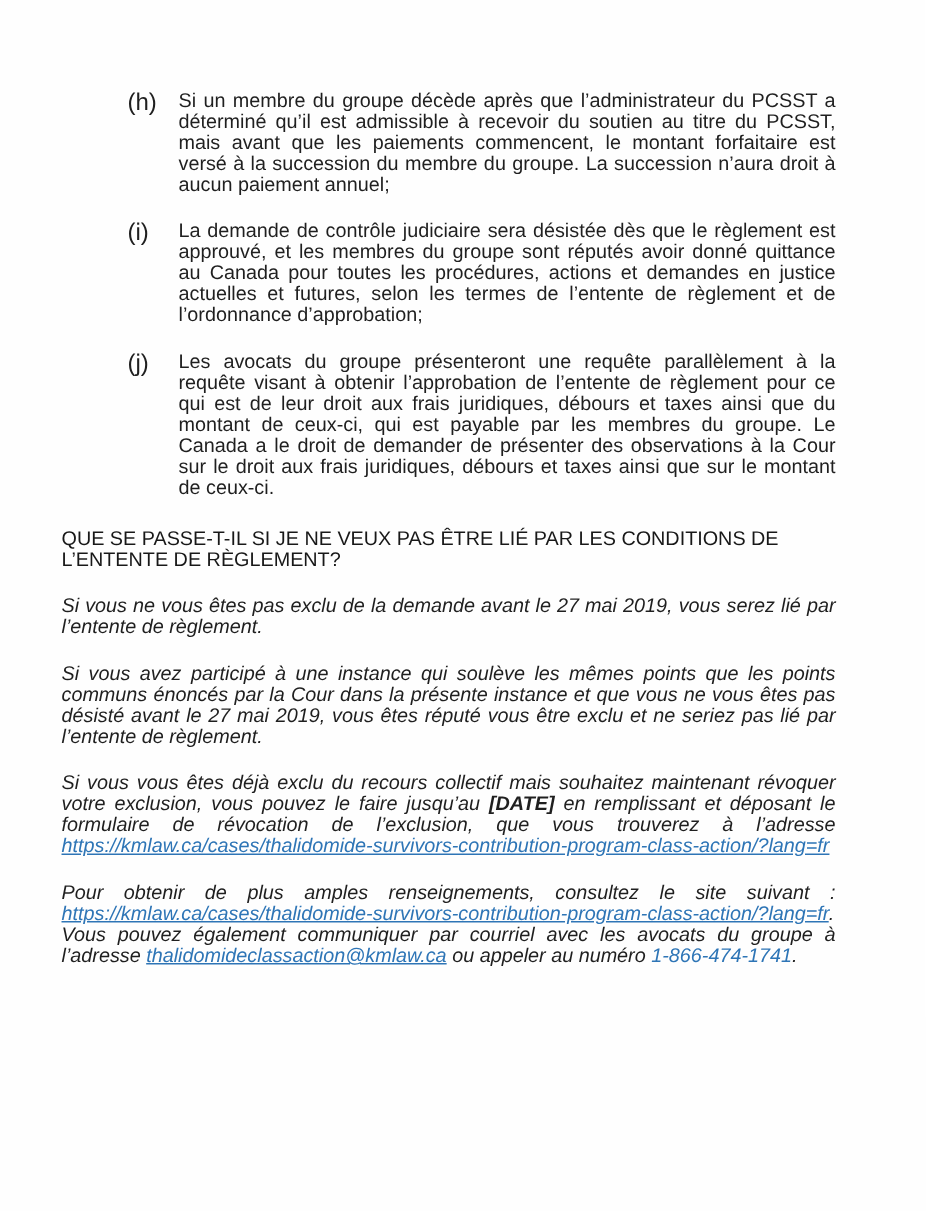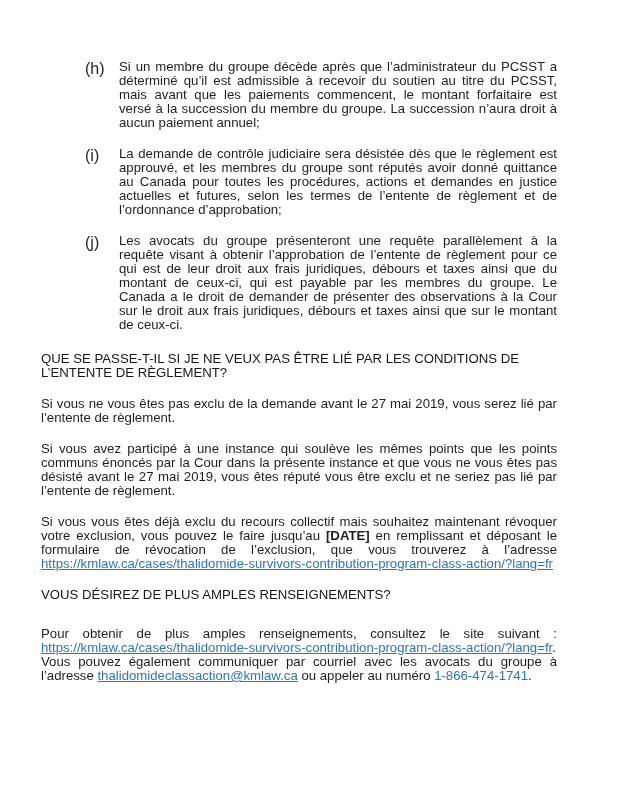--- a/index.html
+++ b/index.html
@@ -22,20 +22,21 @@
     top: 60px;
     width: 516px;
   }
   .para, .list-text, .heading {
     font-size: 13.2px;
     line-height: 14px;
   }
   .para {
     text-align: justify;
     margin: 0 0 17px 0;
+    font-style: italic;
   }
   .list-item {
     display: flex;
     margin: 0 0 17px 0;
     padding-left: 44px;
   }
   .list-label {
     width: 34px;
     flex: none;
   }
@@ -94,18 +95,17 @@
     </div>
 
     <div class="heading space-above">QUE SE PASSE-T-IL SI JE NE VEUX PAS ÊTRE LIÉ PAR LES CONDITIONS DE L’ENTENTE DE RÈGLEMENT?</div>
 
     <p class="para">Si vous ne vous êtes pas exclu de la demande avant le 27 mai 2019, vous serez lié par l’entente de règlement.</p>
 
     <p class="para">Si vous avez participé à une instance qui soulève les mêmes points que les points communs énoncés par la Cour dans la présente instance et que vous ne vous êtes pas désisté avant le 27 mai 2019, vous êtes réputé vous être exclu et ne seriez pas lié par l’entente de règlement.</p>
 
     <p class="para"><span>Si vous vous êtes déjà exclu du recours collectif mais souhaitez maintenant révoquer votre exclusion, vous pouvez le faire jusqu’au </span><span class="date-bold">[DATE]</span><span> en remplissant et déposant le formulaire de révocation de l’exclusion, que vous trouverez à l’adresse </span><a class="doc-link">https://kmlaw.ca/cases/thalidomide-survivors-contribution-program-class-action/?lang=fr</a></p>
 
-    <div class="heading space-below">VOUS DÉSIREZ DE PLUS AMPLES RENSEIGNEMENTS?</div>
 
     <p class="para"><span>Pour obtenir de plus amples renseignements, consultez le site suivant : </span><a class="doc-link">https://kmlaw.ca/cases/thalidomide-survivors-contribution-program-class-action/?lang=fr</a><span>. Vous pouvez également communiquer par courriel avec les avocats du groupe à l’adresse </span><a class="doc-link">thalidomideclassaction@kmlaw.ca</a><span> ou appeler au numéro </span><span class="phone">1-866-474-1741</span><span>.</span></p>
 
   </div>
 </div>
 
 </body></html>

